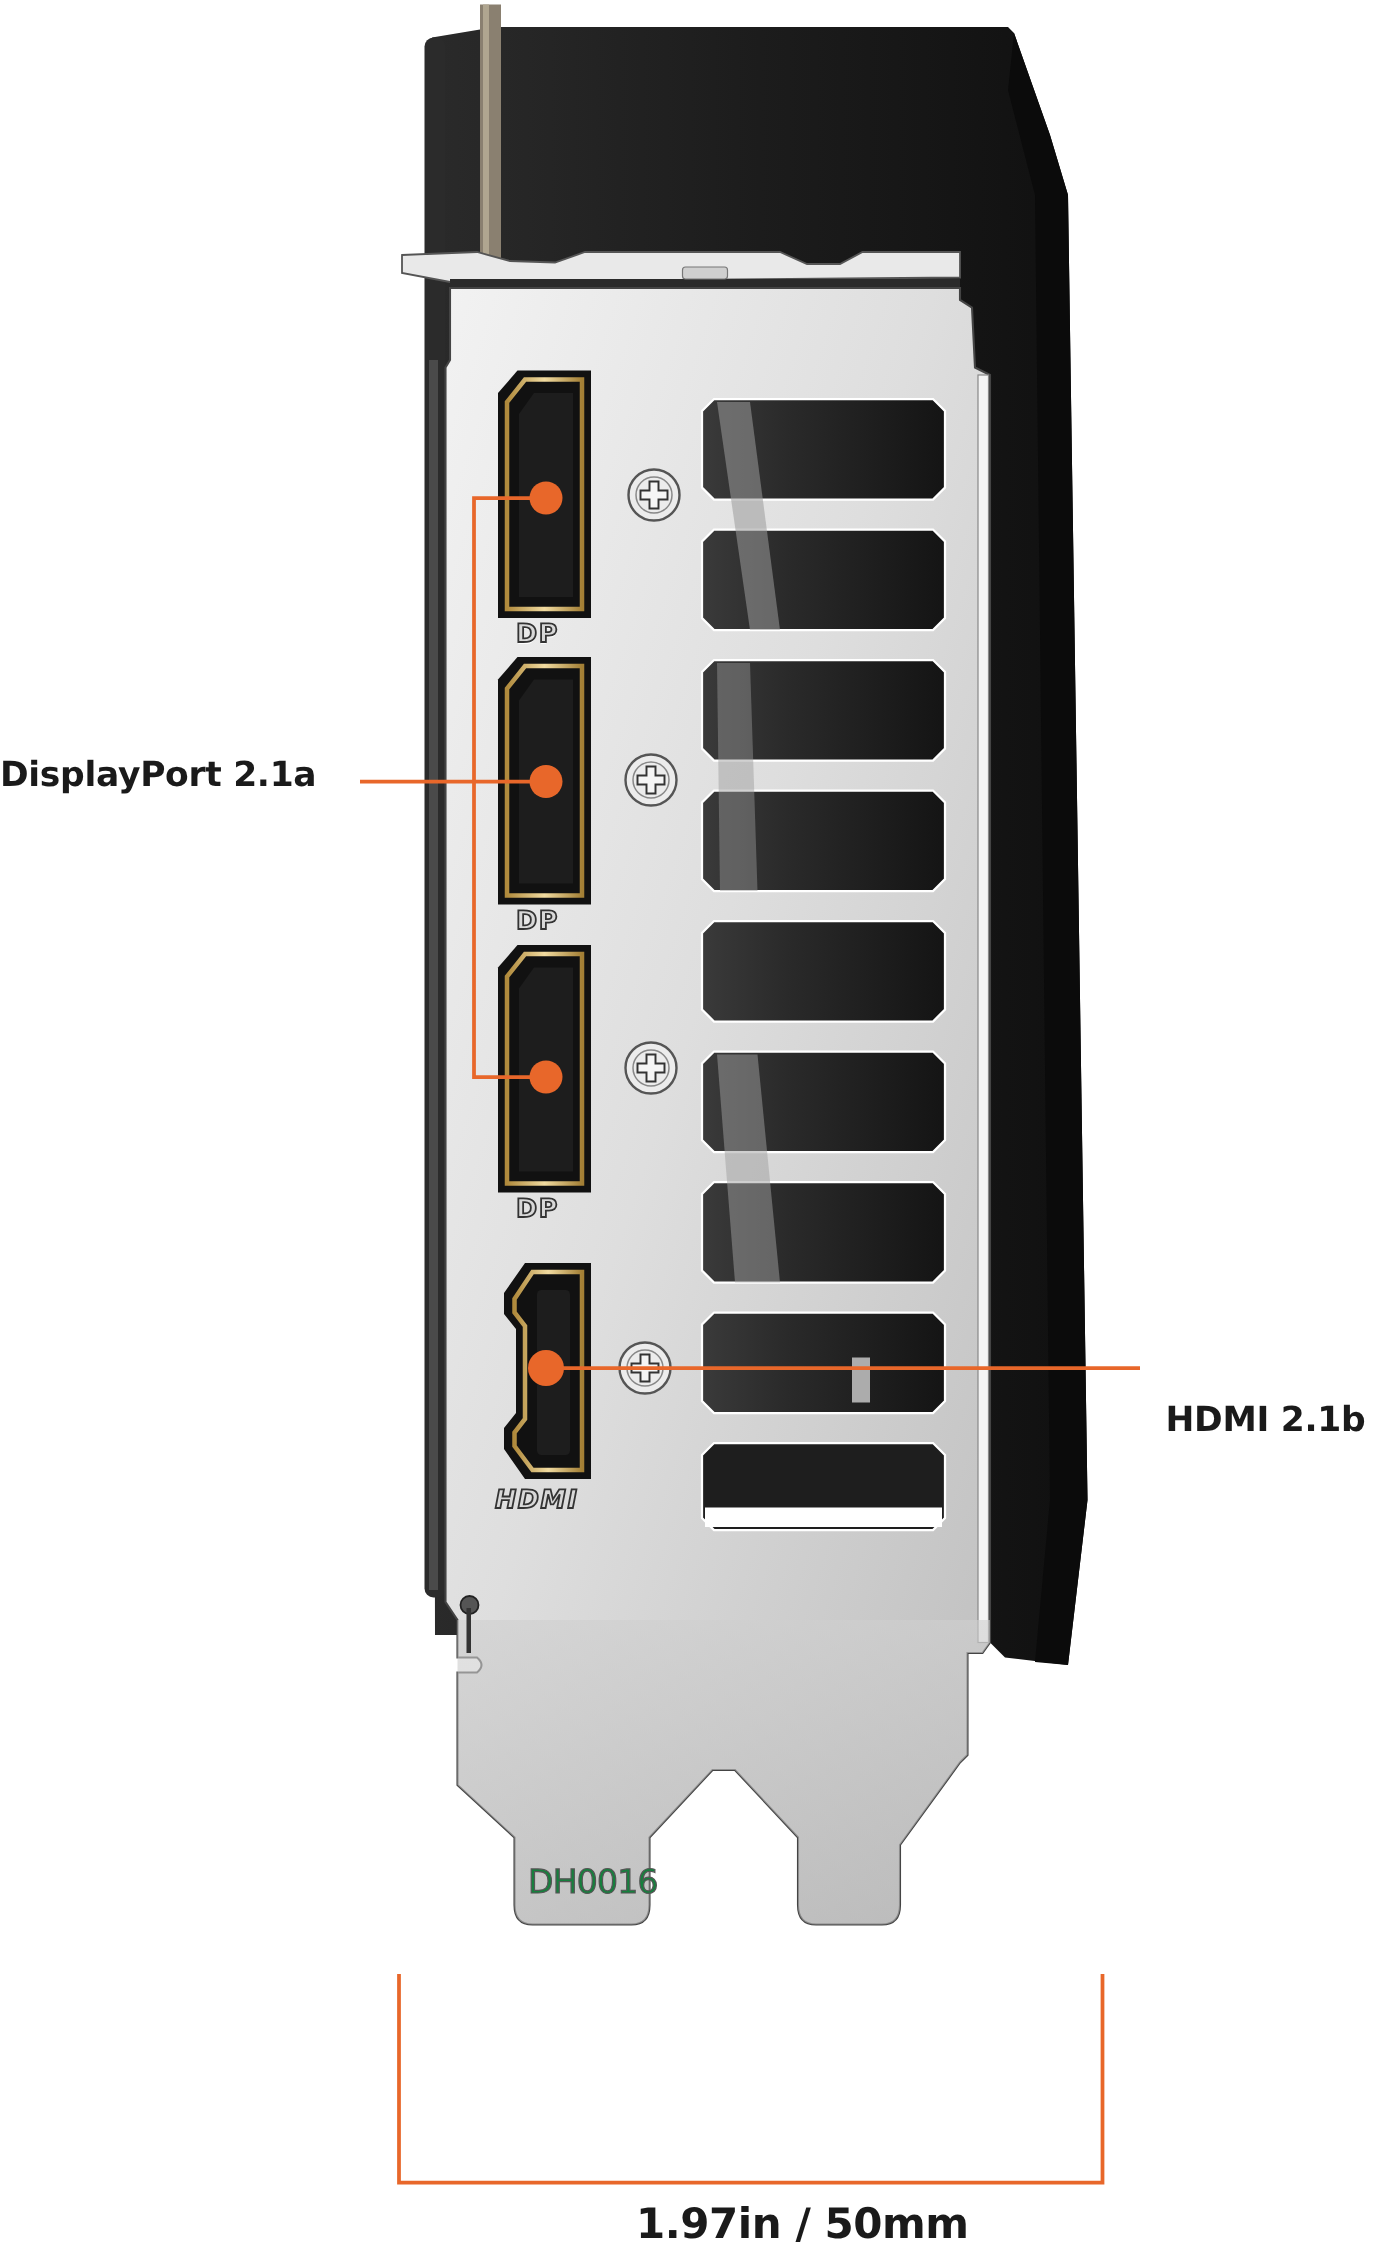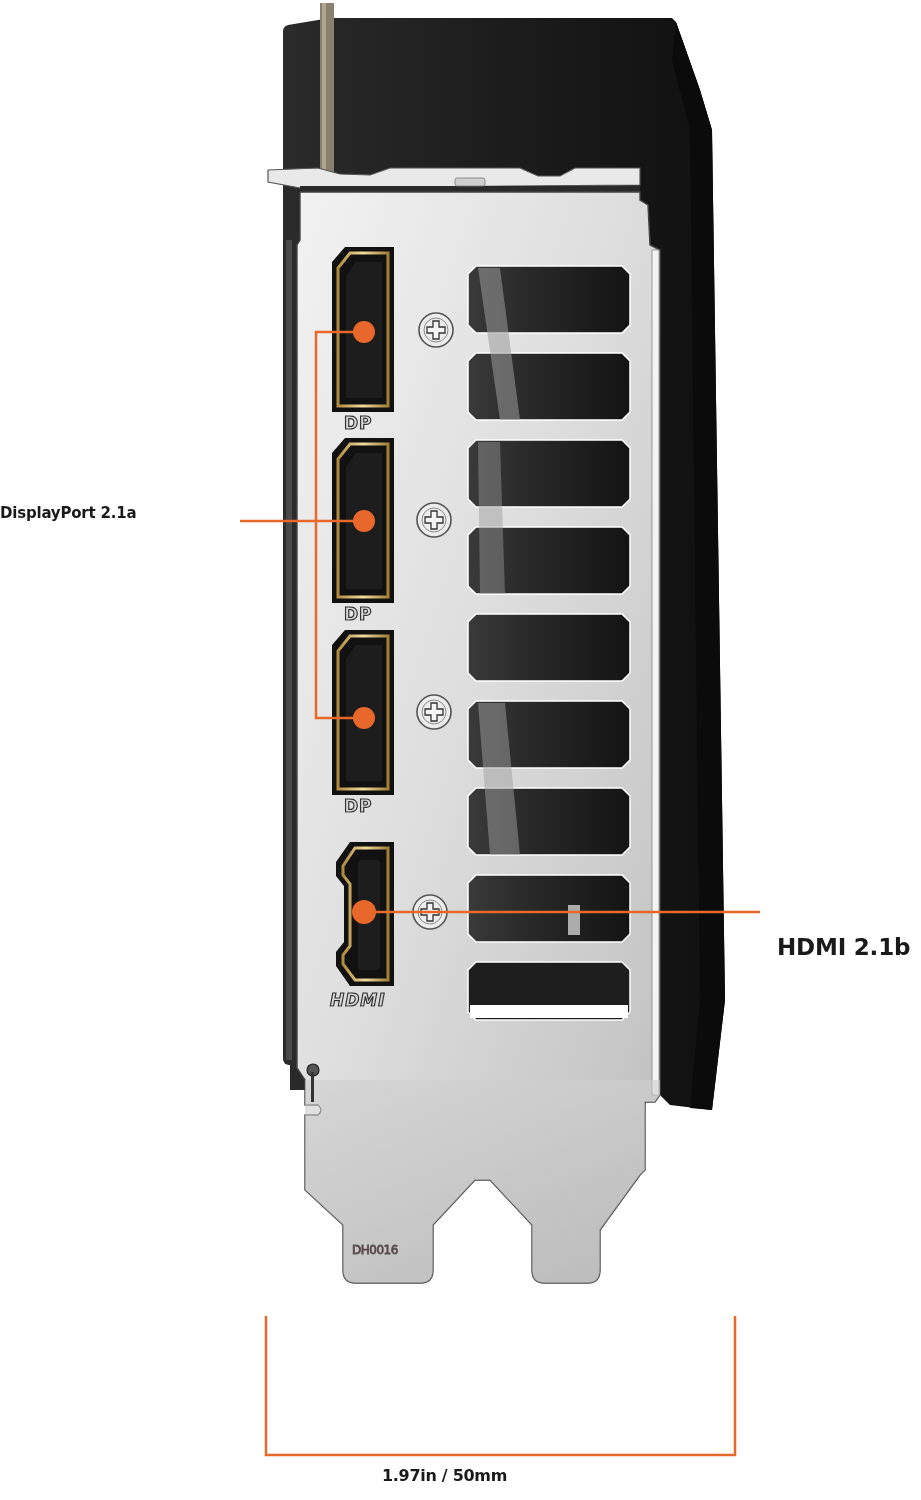--- a/index.html
+++ b/index.html
@@ -2,27 +2,27 @@
 <html><head>
 <meta charset="utf-8">
 <style>
   html, body { margin: 0; padding: 0; background: #ffffff; }
   body { width: 921px; height: 1500px; position: relative; overflow: hidden;
          font-family: "DejaVu Sans", "Liberation Sans", sans-serif; }
   .stage { position: absolute; left: 0; top: 0; width: 921px; height: 1208px; }
   svg.art { position: absolute; left: 0; top: 0; }
   .label { position: absolute; font-weight: bold; color: #1a1a1a; white-space: nowrap;
            font-family: "DejaVu Sans", sans-serif; }
-  .label-dp { left: 0px; top: 504px; font-size: 15px; letter-spacing: -0.2px; }
+  .label-dp { left: 0px; top: 504px; font-size: 23px; letter-spacing: -0.2px; }
   .label-hdmi { left: 777px; top: 902px; font-size: 23px; letter-spacing: -0.2px; margin-top: 32px; }
-  .label-dim { left: 382px; top: 1466px; font-size: 16px; letter-spacing: -0.3px; }
+  .label-dim { left: 424px; top: 1466px; font-size: 28px; letter-spacing: -0.3px; }
   .port-text { position: absolute; font-family: "DejaVu Sans", sans-serif; font-weight: bold;
                color: #d8d8d8; font-size: 17px; letter-spacing: 1px;
                -webkit-text-stroke: 1.2px #333; text-shadow: 0 1px 0 #fff; }
-  .stamp { position: absolute; left: 352px; top: 1243px; font-size: 12px; color: #7f1d1d;
+  .stamp { position: absolute; left: 352px; top: 1243px; font-size: 22px; color: #15803d;
            font-family: "DejaVu Sans", sans-serif; -webkit-text-stroke: 0.8px #555; letter-spacing: -0.5px; }
 </style>
 </head>
 <body>
 
 <div class="stage">
 
   <svg class="art" width="921" height="1500" viewBox="0 0 921 1500">
     <defs>
       <linearGradient id="shroud" x1="0" y1="0" x2="1" y2="0">

